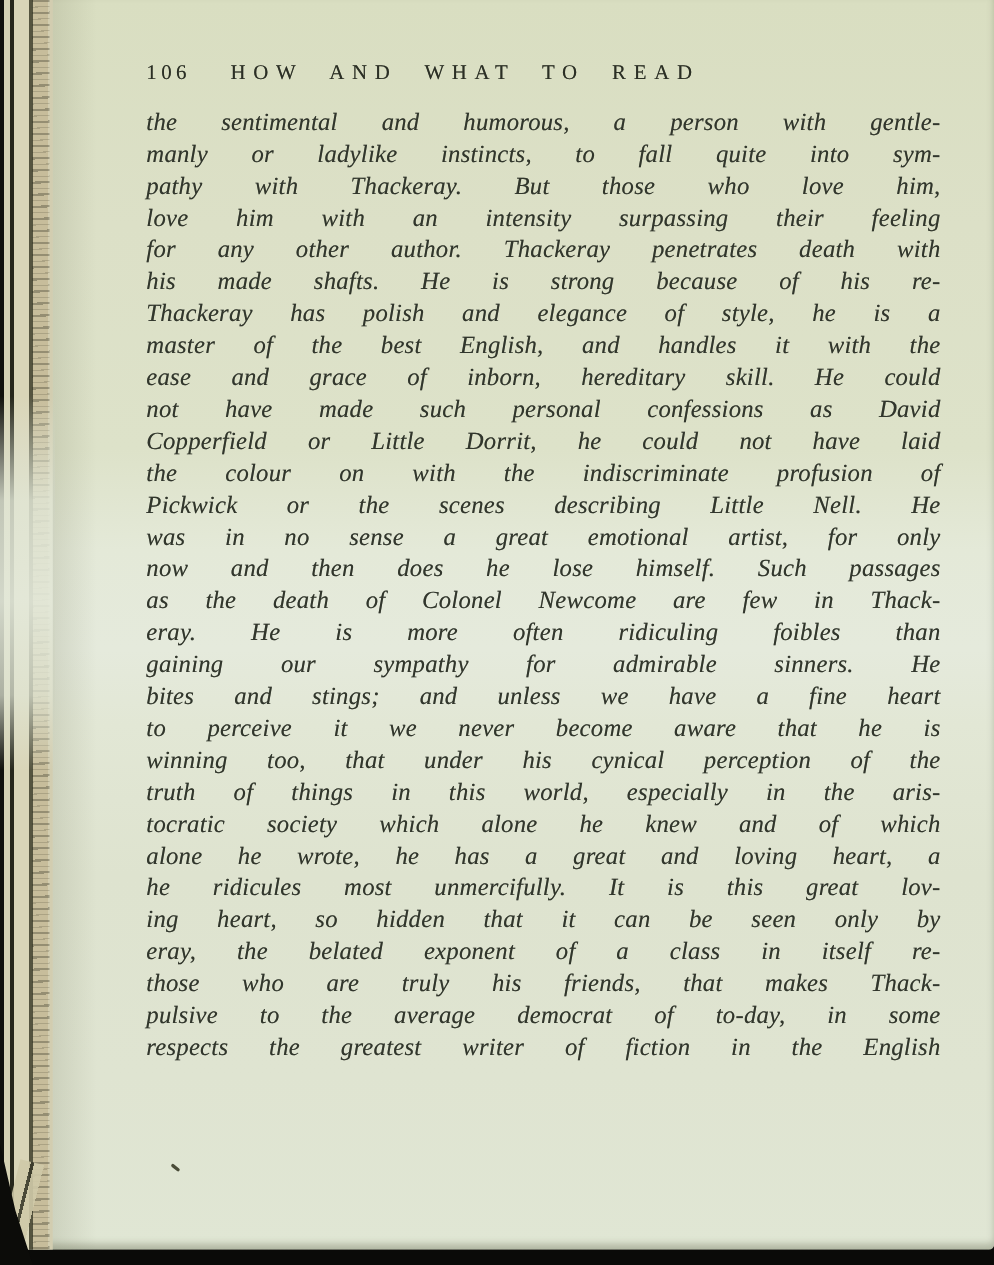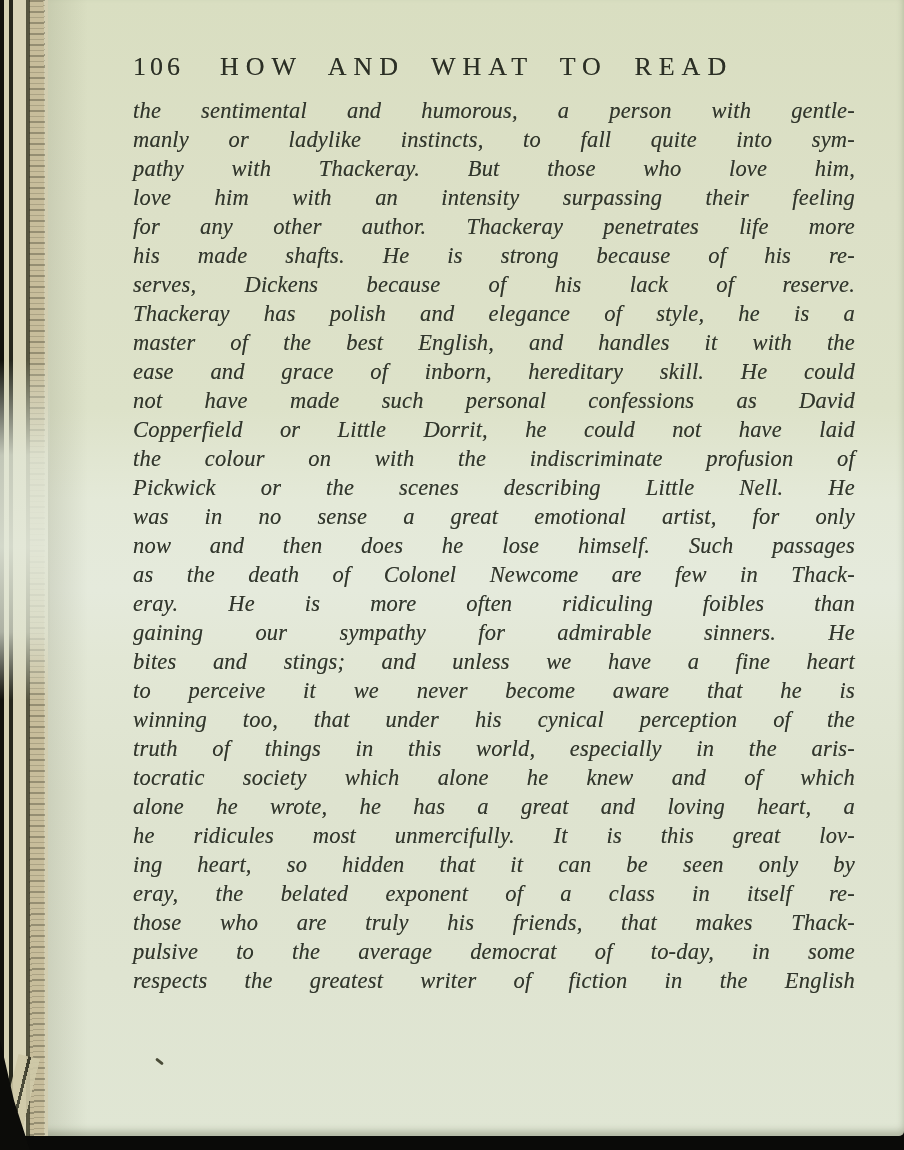--- a/index.html
+++ b/index.html
@@ -109,21 +109,21 @@
   .content {
     position: absolute;
     left: 133px;
     top: 52px;
     width: 722px;
     color: #31362c;
   }
   .header {
     display: flex;
     align-items: baseline;
-    font-size: 26px;
+    font-size: 19px;
     line-height: 30px;
     color: #2b2f25;
     margin-bottom: 14px;
     text-shadow: 0 0 0.6px rgba(43, 47, 37, 0.55);
   }
   .page-number {
     letter-spacing: 4px;
     margin-right: 36px;
   }
   .page-title {
@@ -179,23 +179,22 @@
   <div class="content">
     <div class="header">
       <span class="page-number">106</span>
       <span class="page-title">HOW AND WHAT TO READ</span>
     </div>
     <div class="body-text">
       <div class="tl">the sentimental and humorous, a person with gentle-</div>
       <div class="tl">manly or ladylike instincts, to fall quite into sym-</div>
       <div class="tl">pathy with Thackeray. But those who love him,</div>
       <div class="tl">love him with an intensity surpassing their feeling</div>
-      <div class="tl">for any other author. Thackeray penetrates life more</div>
+      <div class="tl">for any other author. Thackeray penetrates death with</div>
       <div class="tl">his made shafts. He is strong because of his re-</div>
-      <div class="tl">serves, Dickens because of his lack of reserve.</div>
       <div class="tl">Thackeray has polish and elegance of style, he is a</div>
       <div class="tl">master of the best English, and handles it with the</div>
       <div class="tl">ease and grace of inborn, hereditary skill. He could</div>
       <div class="tl">not have made such personal confessions as David</div>
       <div class="tl">Copperfield or Little Dorrit, he could not have laid</div>
       <div class="tl">the colour on with the indiscriminate profusion of</div>
       <div class="tl">Pickwick or the scenes describing Little Nell. He</div>
       <div class="tl">was in no sense a great emotional artist, for only</div>
       <div class="tl">now and then does he lose himself. Such passages</div>
       <div class="tl">as the death of Colonel Newcome are few in Thack-</div>

